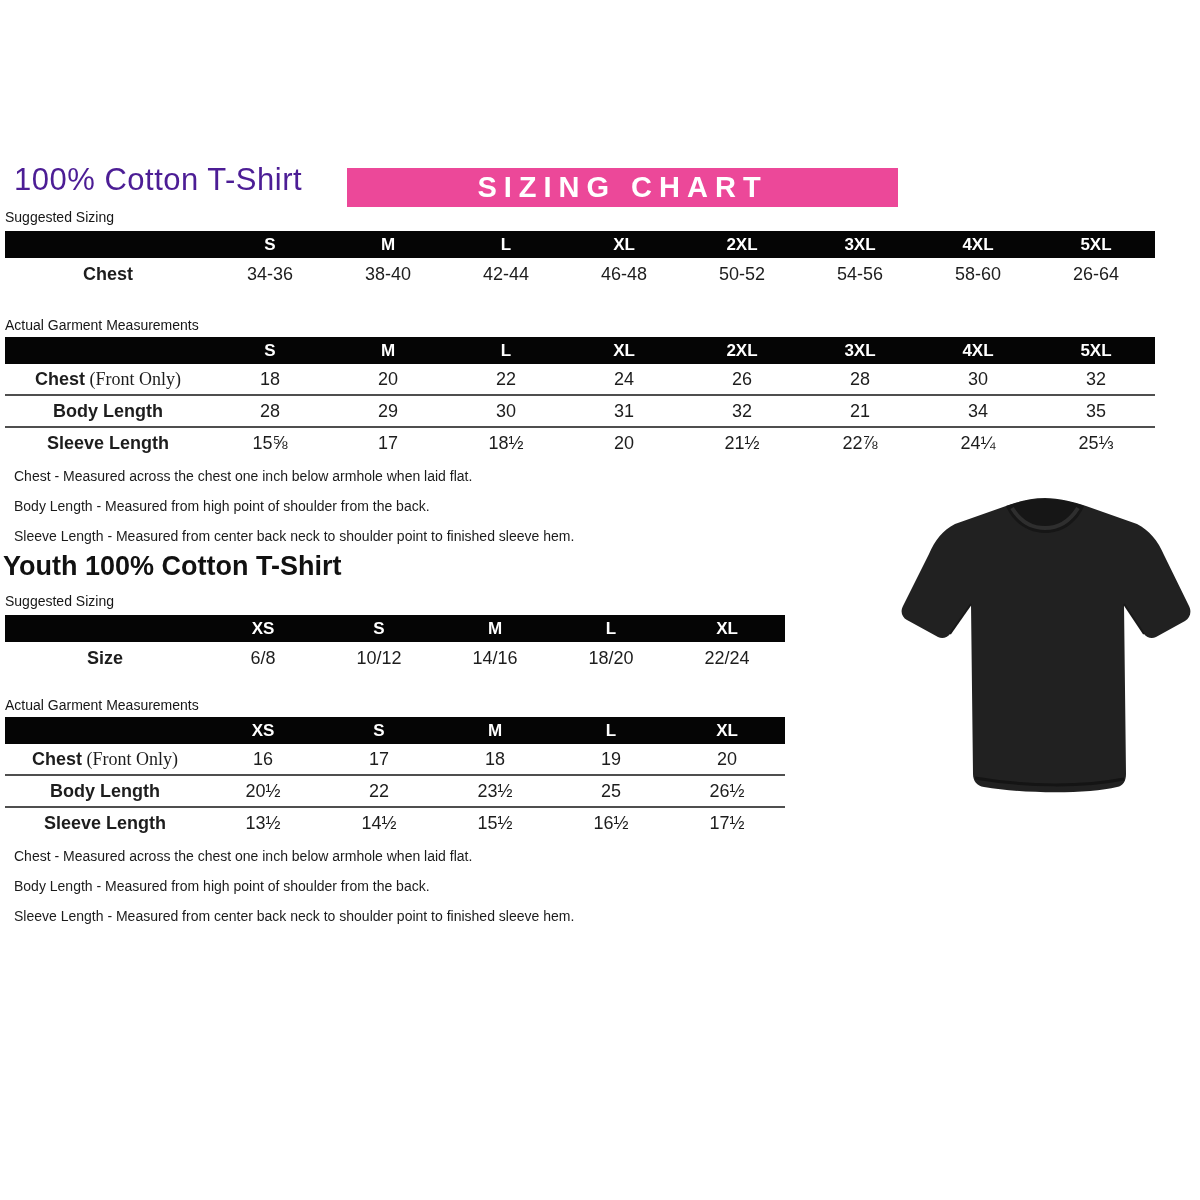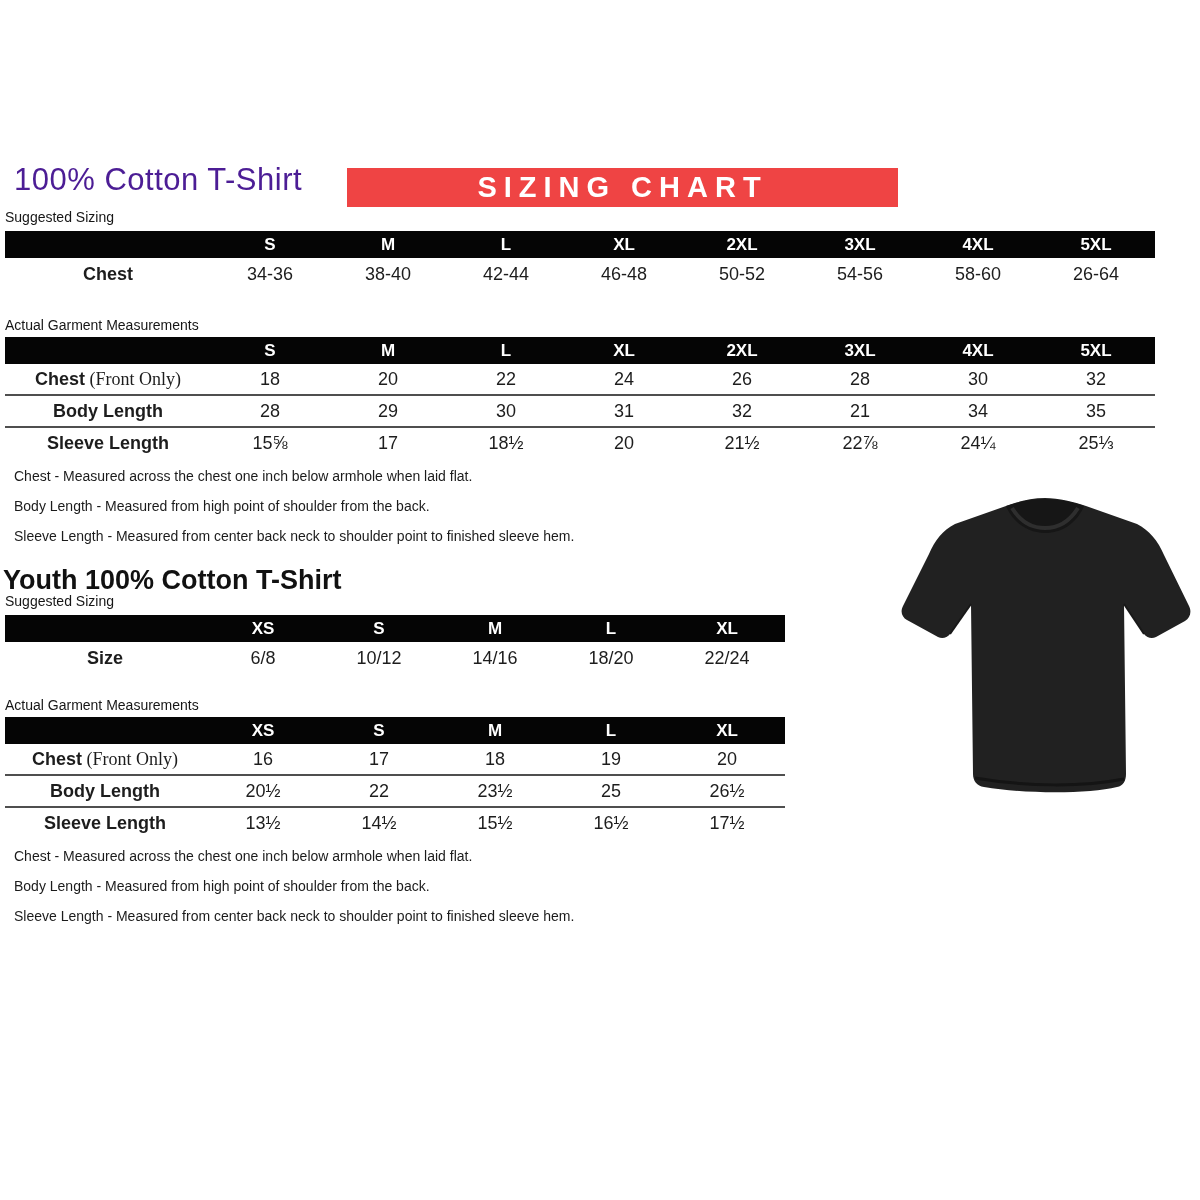--- a/index.html
+++ b/index.html
@@ -13,32 +13,32 @@
   }
   .abs { position:absolute; }
 
   .main-title {
     left:14px; top:162px;
     font-size:31px; font-weight:400; color:#4c1d95;
     letter-spacing:0.5px;
   }
   .banner {
     left:347px; top:168px; width:551px; height:39px;
-    background:#ef4444;
+    background:#ec4899;
     display:flex; align-items:center; justify-content:center;
   }
   .banner-text {
     color:#ffffff; font-weight:700; font-size:29px;
     letter-spacing:7px;
   }
   .section-label {
     font-size:14px; color:#161616;
   }
   .youth-title {
-    left:3px; top:565px;
+    left:3px; top:551px;
     font-size:27px; font-weight:700; color:#111;
   }
 
   table.size-table {
     position:absolute;
     border-collapse:collapse;
     table-layout:fixed;
   }
   table.size-table th {
     background:#050505; color:#ffffff;

